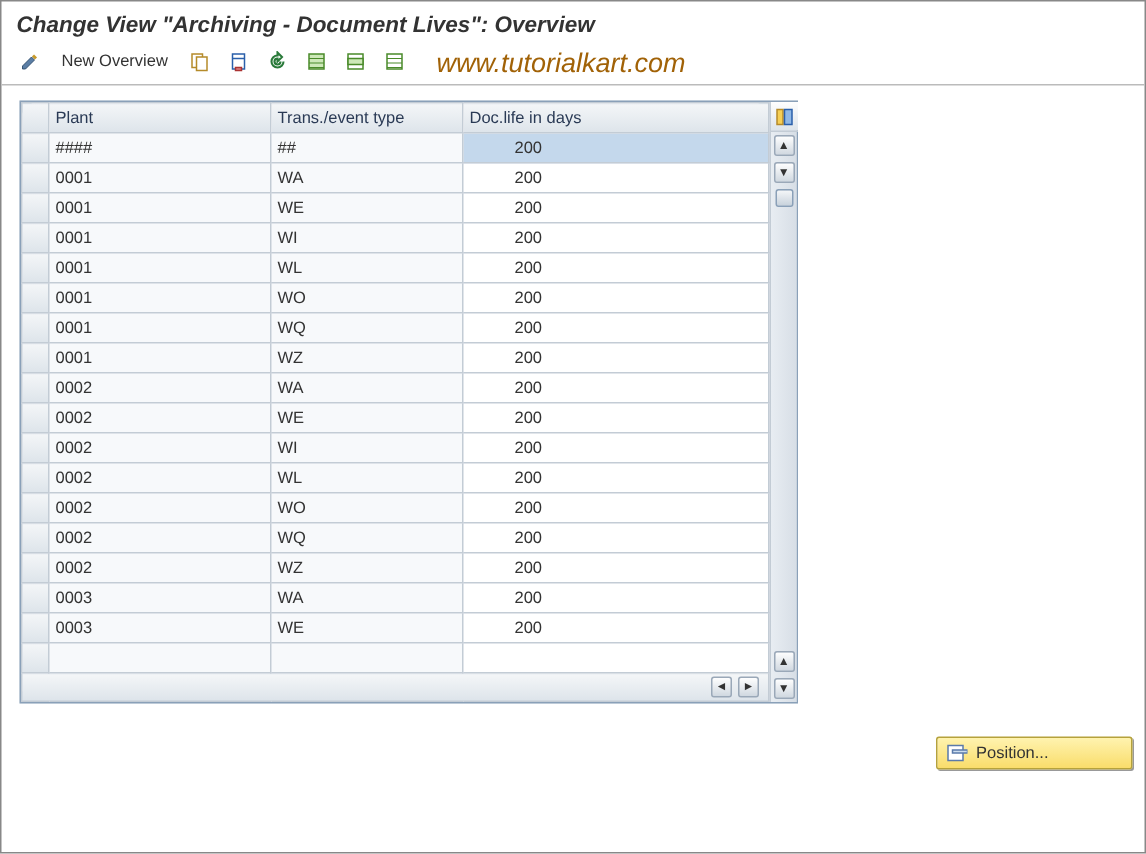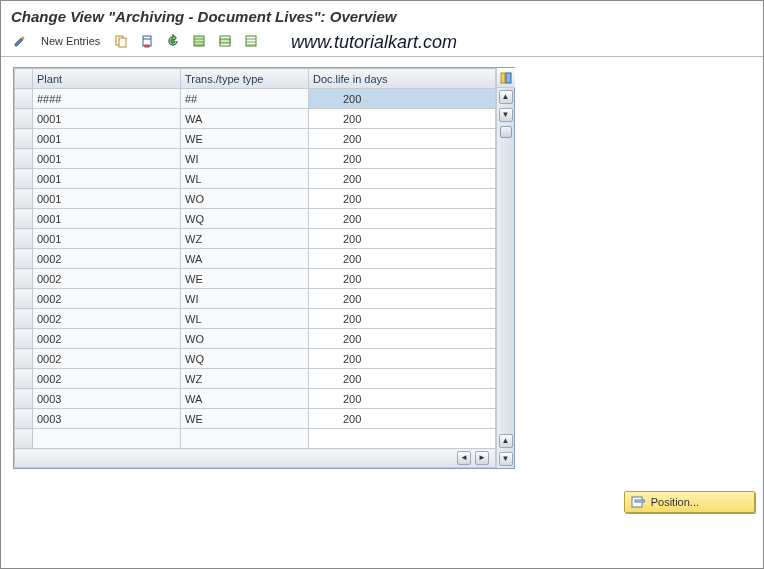--- a/index.html
+++ b/index.html
@@ -27,21 +27,21 @@
     align-items: center;
     gap: 4px;
     padding: 2px 6px 5px 8px;
     border-bottom: 1px solid #bbb;
     position: relative;
   }
   .toolbar .watermark {
     position: absolute;
     left: 290px;
     top: 3px;
-    color: #0f172a;
+    color: #a16207;
     font-size: 18px;
     font-style: italic;
     pointer-events: none;
     user-select: none;
   }
   .tb-btn {
     display: inline-flex;
     align-items: center;
     justify-content: center;
     min-width: 20px;
@@ -186,21 +186,21 @@
 <div class="title-bar">Change View "Archiving - Document Lives": Overview</div>
 
 <div class="toolbar">
   <div class="tb-btn" title="Display">
     <svg width="14" height="14" viewBox="0 0 14 14">
         <path d="M2 10 L8 4 L10 6 L4 12 L2 12 Z" fill="#5b7ea5" stroke="#2a4a6a" stroke-width="0.6"></path>
         <path d="M9 3 L11 5" stroke="#c79a2a" stroke-width="2"></path>
       </svg>
   </div>
   <div class="tb-text-btn">
-    <span>New Entries</span>
+    <span>New Overview</span>
   </div>
   <div class="tb-btn">
     <svg width="14" height="14" viewBox="0 0 14 14">
         <rect x="2" y="2" width="7" height="9" fill="#fff" stroke="#b58b2a"></rect>
         <rect x="5" y="4" width="7" height="9" fill="#fff" stroke="#b58b2a"></rect>
       </svg>
   </div>
   <div class="tb-btn">
     <svg width="14" height="14" viewBox="0 0 14 14">
         <rect x="3" y="2" width="8" height="10" fill="#fff" stroke="#2a5faa"></rect>
@@ -235,22 +235,22 @@
 </div>
 
 <div class="content">
   <div class="grid-wrap">
     <div class="grid">
       <table>
         <thead>
           <tr>
             <th style="width:18px"></th>
             <th style="width:148px">Plant</th>
-            <th style="width:128px">Trans./type type</th>
-            <th style="width:187px">Doc.life in days</th>
+            <th style="width:128px">Trans./event type</th>
+            <th style="width:204px">Doc.life in days</th>
           </tr>
         </thead>
         <tbody id="grid-body">
             <tr>
               <td class="rowhead"></td>
               <td class="cell">####</td>
               <td class="cell">##</td>
               <td class="cell edit sel">200</td>
             </tr>
             <tr>

